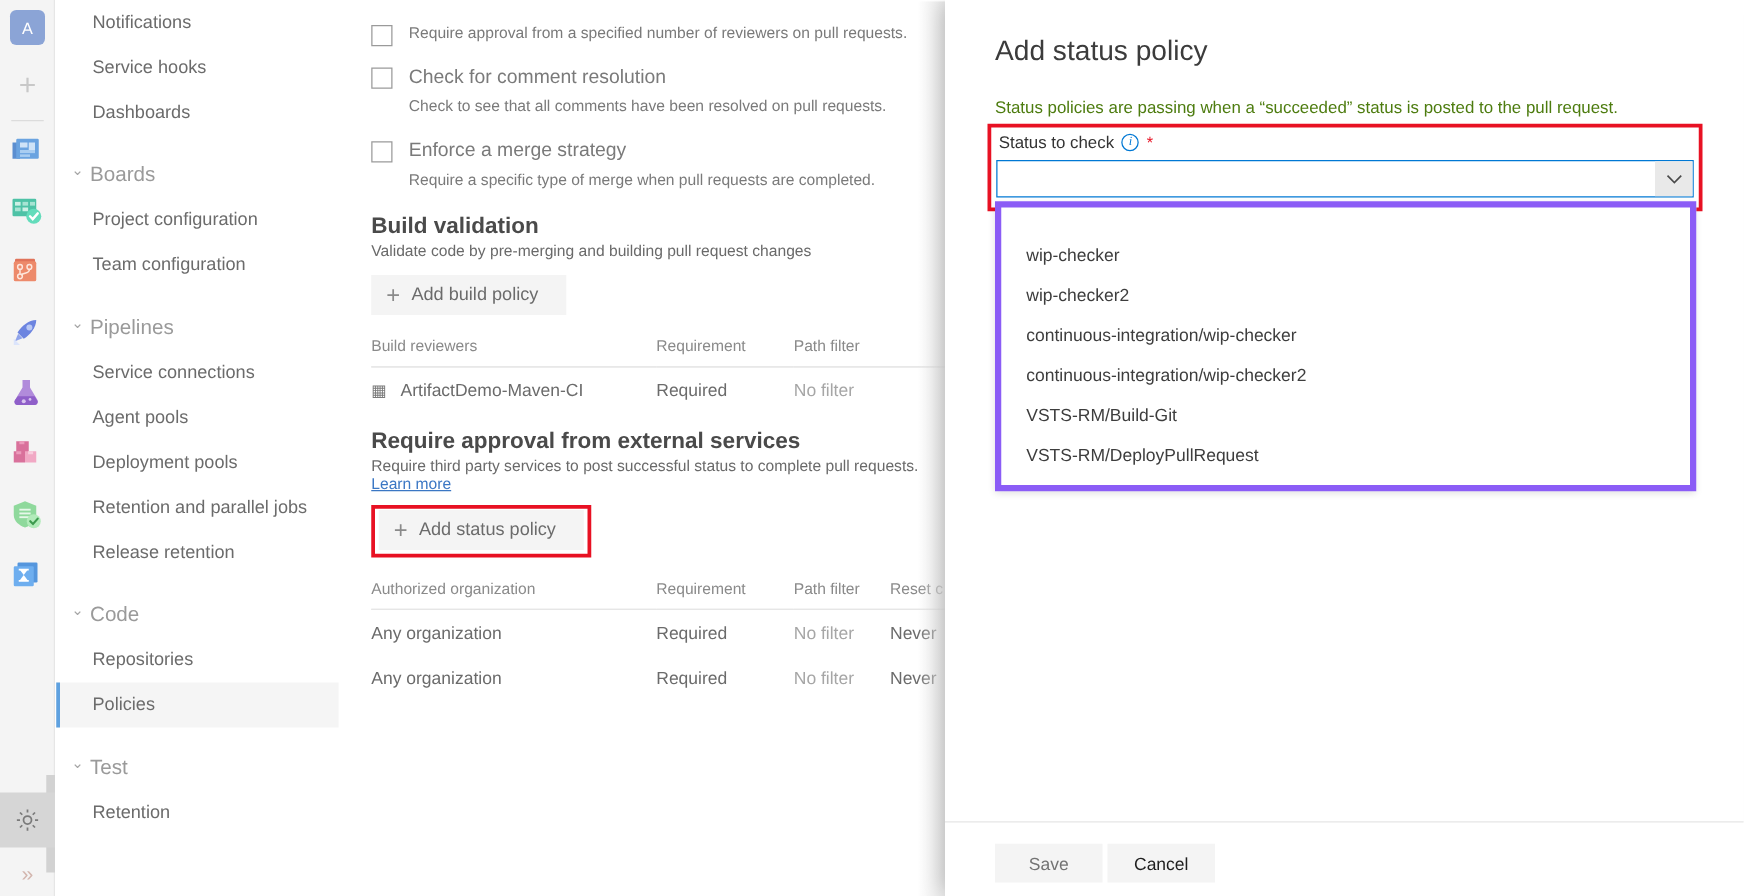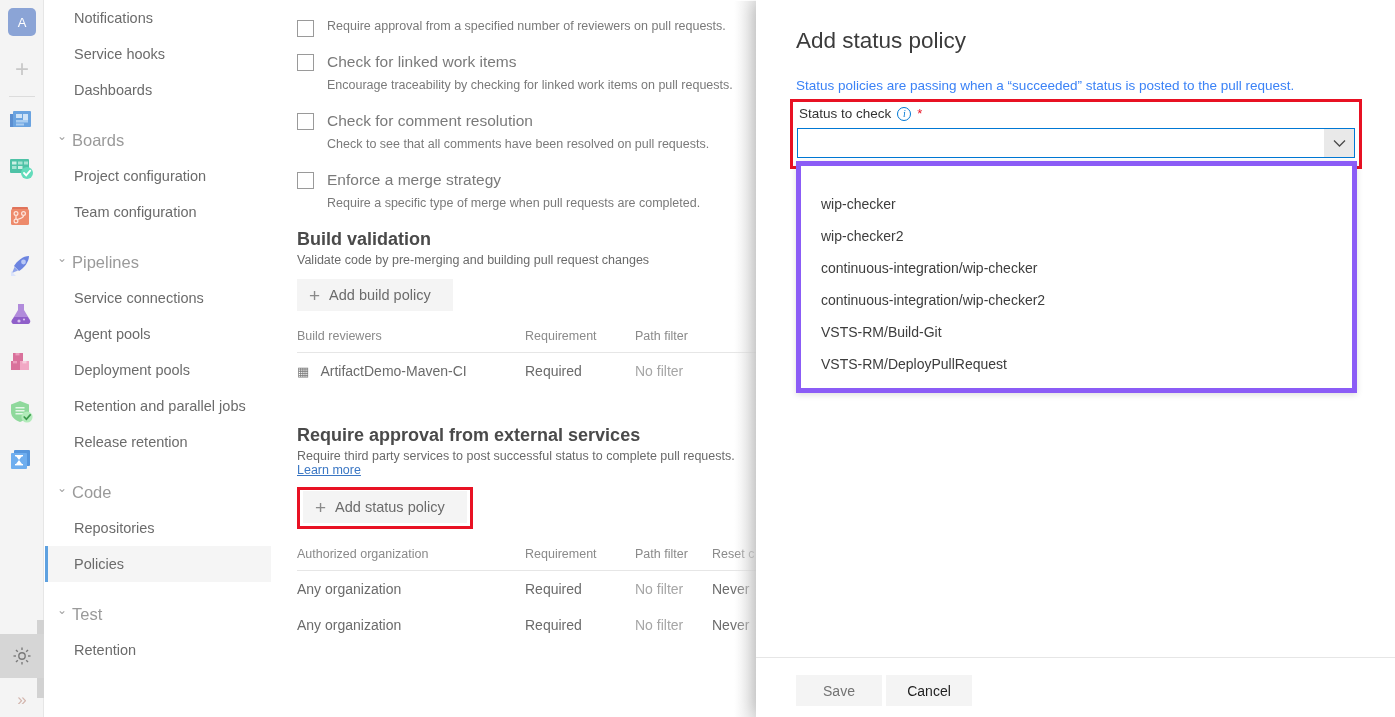--- a/index.html
+++ b/index.html
@@ -125,21 +125,21 @@
   .panel {
     position: absolute; left: 756px; top: 0; width: 639px; height: 717px;
     background: #fff; box-shadow: -7px 0 14px -4px rgba(0,0,0,0.17);
   }
   .panel-title {
     position: absolute; left: 40px; top: 28px;
     font-size: 22.5px; color: #3c3c3c; font-weight: 400;
   }
   .panel-sub {
     position: absolute; left: 40px; top: 77px; width: 560px;
-    font-size: 13.5px; color: #3b82f6; line-height: 18px;
+    font-size: 13.5px; color: #4d7c0f; line-height: 18px;
   }
   .field-hl {
     position: absolute; left: 790px; top: 99px; width: 572px; height: 70px;
     border: 3px solid #e81123; background: #fff;
   }
   .field-label {
     position: absolute; left: 799px; top: 106px;
     font-size: 13.5px; color: #333; display: flex; align-items: flex-end; gap: 6px;
   }
   .info-ico {
@@ -363,25 +363,20 @@
       </div>
     </div>
 
   <div class="main">
     <div class="main-inner">
 
       <div id="policy-list">
           <div class="policy-row">
             <div class="cbx"></div>
             <div class="policy-desc">Require approval from a specified number of reviewers on pull requests.</div>
-          </div>
-          <div class="policy-row">
-            <div class="cbx"></div>
-            <div class="policy-title">Check for linked work items</div>
-            <div class="policy-desc">Encourage traceability by checking for linked work items on pull requests.</div>
           </div>
           <div class="policy-row">
             <div class="cbx"></div>
             <div class="policy-title">Check for comment resolution</div>
             <div class="policy-desc">Check to see that all comments have been resolved on pull requests.</div>
           </div>
           <div class="policy-row">
             <div class="cbx"></div>
             <div class="policy-title">Enforce a merge strategy</div>
             <div class="policy-desc">Require a specific type of merge when pull requests are completed.</div>
@@ -409,21 +404,21 @@
                 <span class="pipe-ico">▦</span>
                 <span>ArtifactDemo-Maven-CI</span>
               </td>
               <td>Required</td>
               <td class="muted">No filter</td>
             </tr>
           </tbody>
         </table>
       </div>
 
-      <div style="margin-top:36px">
+      <div style="margin-top:12px">
         <div class="sect-title">Require approval from external services</div>
         <div class="sect-desc">
           <span>Require third party services to post successful status to complete pull requests.</span>
           <a class="lnk" href="#">Learn more</a>
         </div>
         <div class="hl-box">
           <div class="add-btn">
             <span class="plus">+</span>
             <span>Add status policy</span>
           </div>

